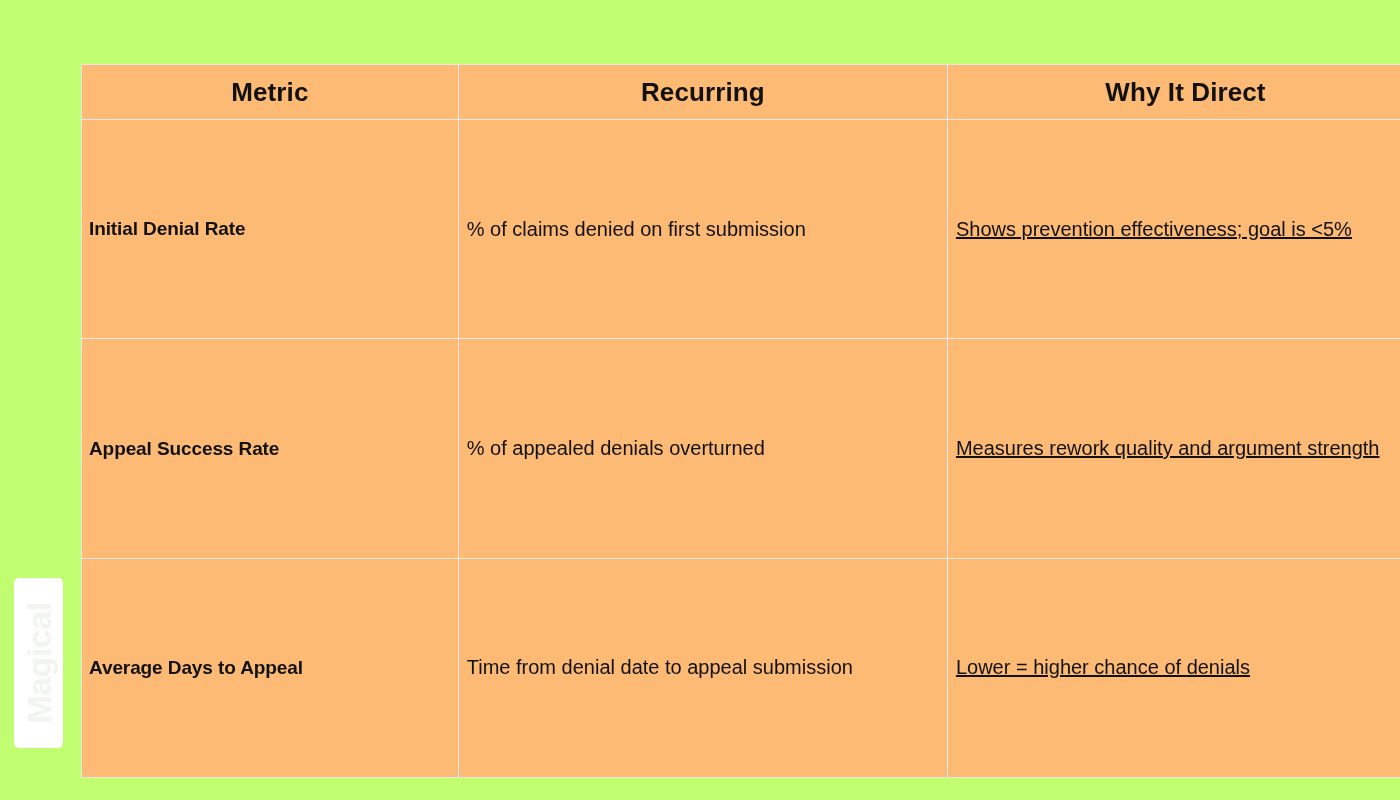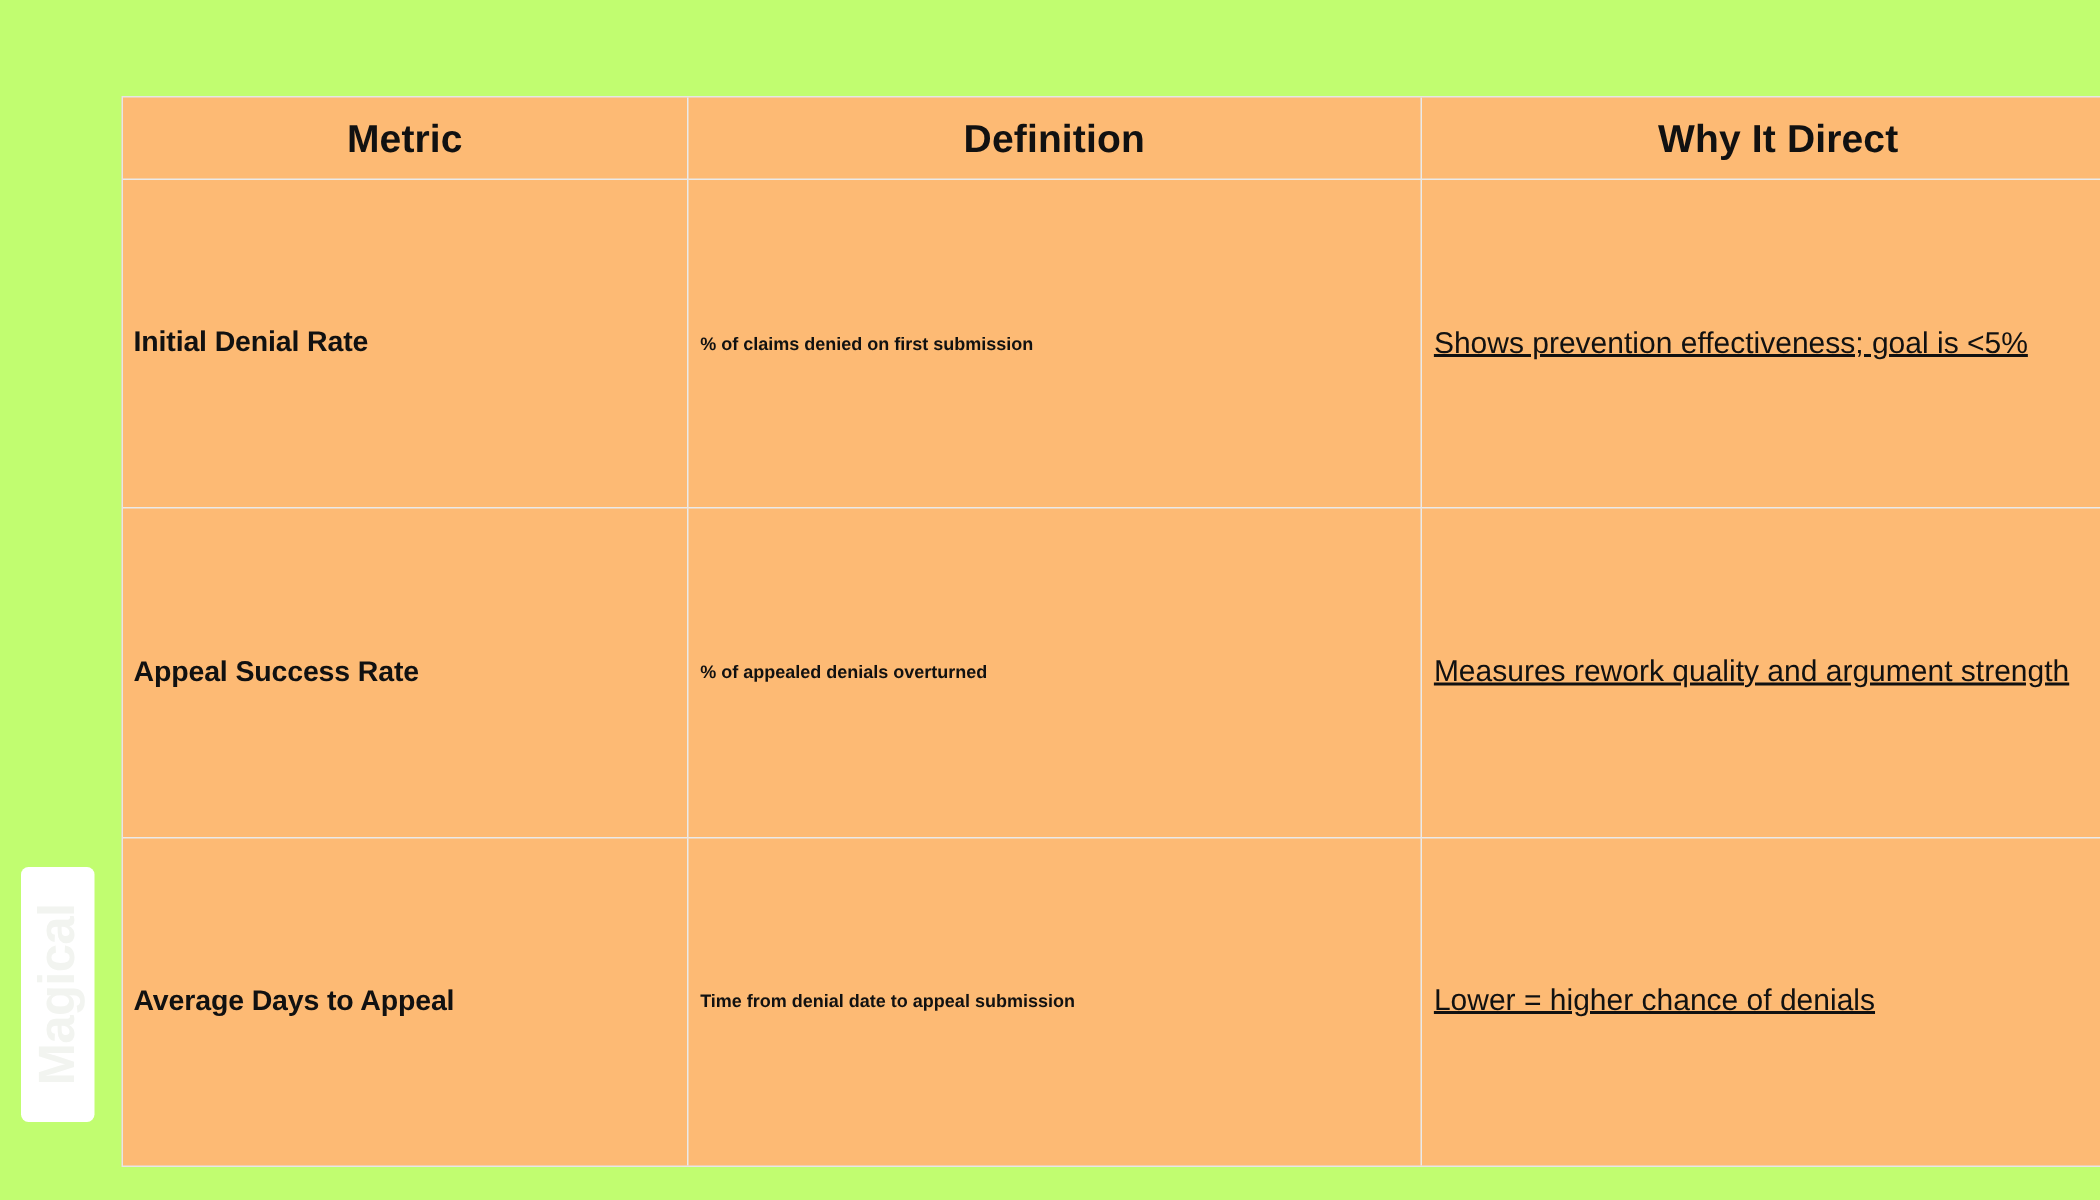--- a/index.html
+++ b/index.html
@@ -89,22 +89,22 @@
   table.metrics tbody td:last-child { border-right: none; }
 
   td.metric-cell {
     padding: 0 10px 0 7px;
     font-size: 19px;
     font-weight: 700;
     letter-spacing: -0.1px;
   }
   td.definition-cell {
     padding: 0 22px 0 8px;
-    font-size: 12px;
-    font-weight: 700;
+    font-size: 20px;
+    font-weight: 400;
     line-height: 1.45;
   }
   td.why-cell {
     padding: 0 20px 0 8px;
     font-size: 20px;
     font-weight: 400;
     line-height: 1.45;
     text-decoration: underline;
   }
 </style>
@@ -118,21 +118,21 @@
 <div class="table-wrap">
   <table class="metrics">
     <colgroup>
       <col class="c1">
         <col class="c2">
         <col class="c3">
     </colgroup>
     <thead>
       <tr>
         <th>Metric</th>
-        <th>Definition</th>
+        <th>Recurring</th>
         <th>Why It Direct</th>
       </tr>
     </thead>
     <tbody>
       <tr>
         <td class="metric-cell">Initial Denial Rate</td>
         <td class="definition-cell">% of claims denied on first submission</td>
         <td class="why-cell">Shows prevention effectiveness; goal is &lt;5%</td>
       </tr>
       <tr>

